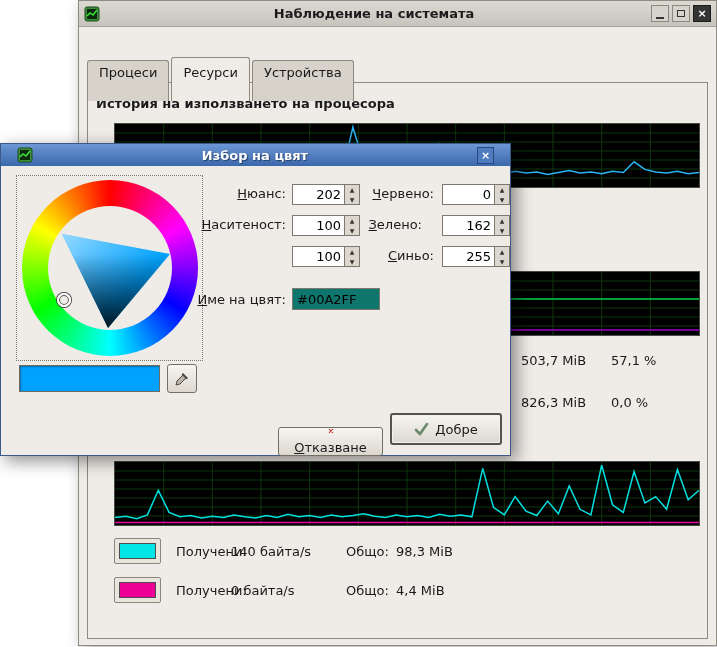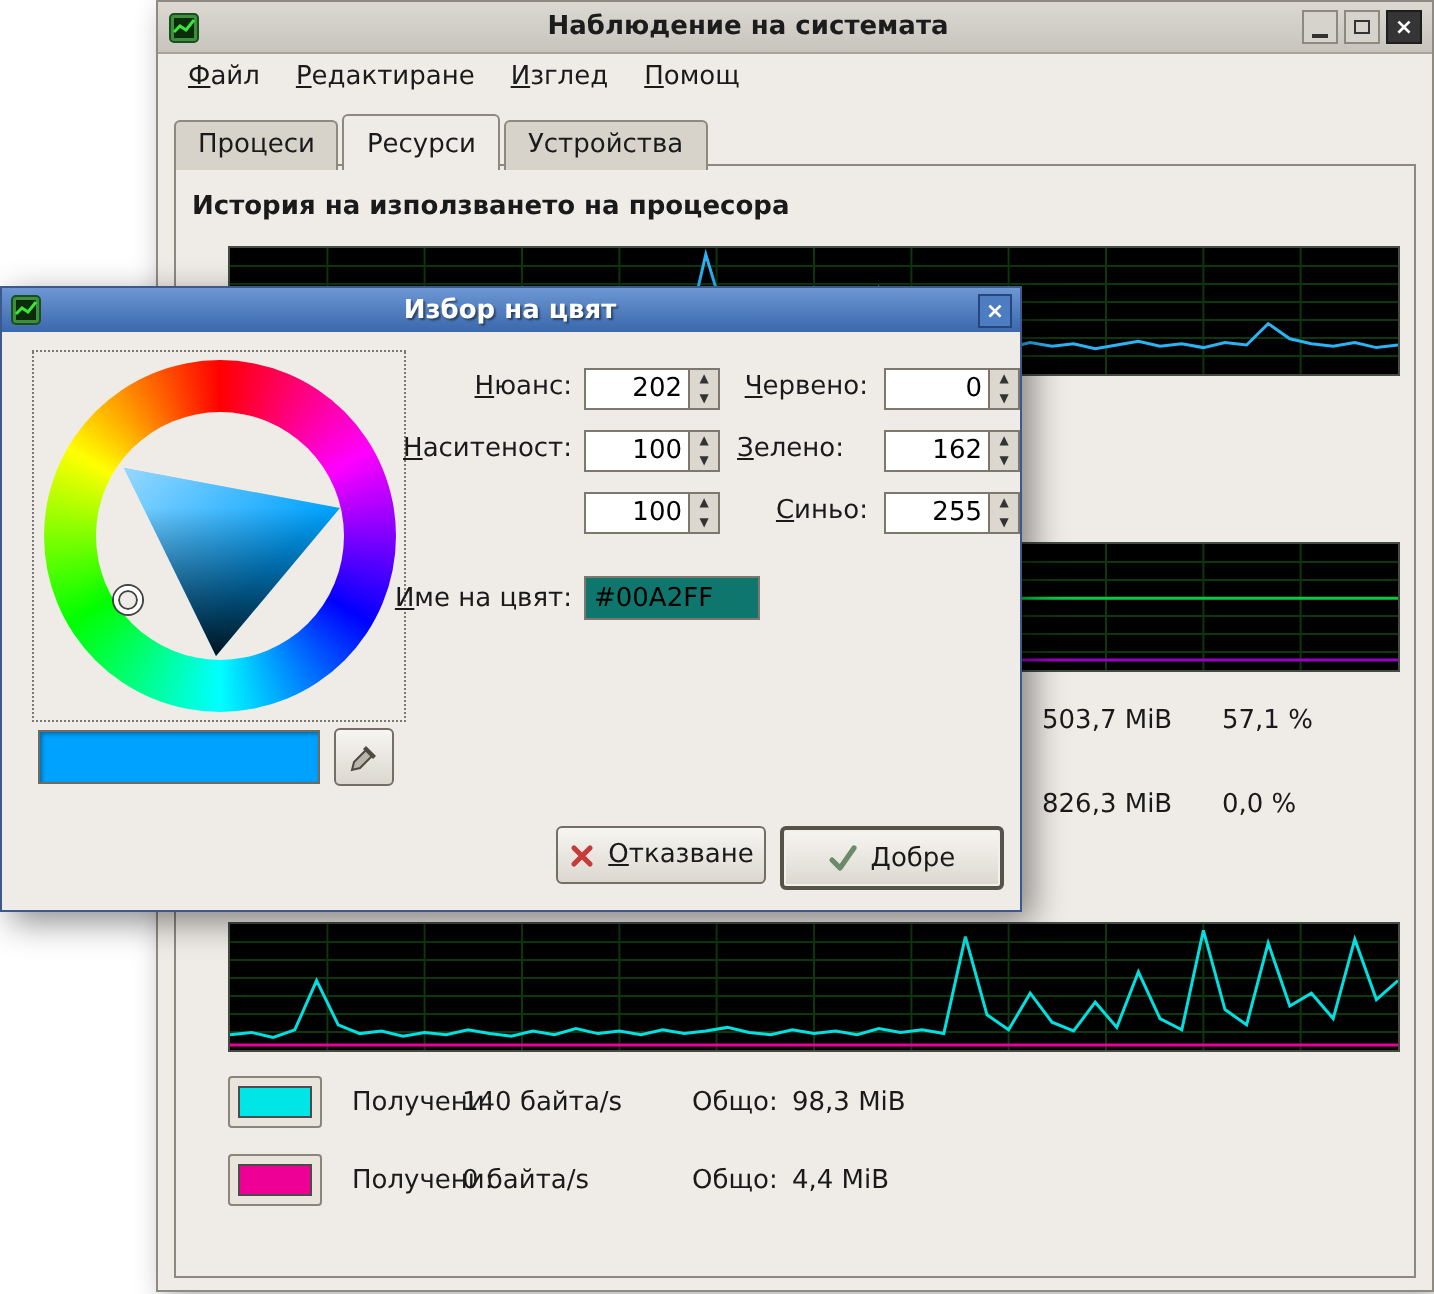--- a/index.html
+++ b/index.html
@@ -18,38 +18,38 @@
   .wbtn.close{background:#353535;color:#fff;border-color:#1d1d1d;font-weight:bold;}
   .minbar{width:8px;height:2px;background:#333;margin-top:8px;}
   .maxbox{width:8px;height:7px;border:1px solid #333;box-sizing:border-box;}
 
   .menubar{position:absolute;top:26px;left:6px;display:flex;}
   .menu-item{padding:4px 9px;cursor:default;}
   .mnemonic{display:inline-block;}
   .mnemonic::first-letter{text-decoration:underline;}
 
   .tabs{position:absolute;top:56px;left:8px;display:flex;align-items:flex-end;z-index:3;}
-  .tab{padding:4px 11px 5px;background:#d7d3cb;border:1px solid #8d897f;border-bottom:none;
+  .tab{padding:4px 11px 21px;background:#d7d3cb;border:1px solid #8d897f;border-bottom:none;
     border-radius:3px 3px 0 0;margin-right:2px;cursor:default;}
   .tab.active{background:#efebe7;padding-top:7px;}
   .notebook{position:absolute;left:8px;top:81px;width:621px;height:557px;border:1px solid #8d897f;
     background:#efebe7;box-sizing:border-box;}
 
   .cpu-heading{position:absolute;left:17px;top:95px;font-weight:bold;}
   .chart{position:absolute;background:#000;border:1px solid #434b43;}
   .memval{position:absolute;white-space:nowrap;}
   .lgtext{position:absolute;white-space:nowrap;}
   .swatch{position:absolute;width:47px;height:26px;background:#e9e5dd;border:1px solid #8a867c;
     border-radius:2px;display:flex;padding:4px;box-sizing:border-box;cursor:default;}
   .swfill{flex:1;border:1px solid #4c4c4c;}
 
   
   .dialog{position:absolute;left:0;top:143px;width:511px;height:313px;background:#efebe7;
     border:1px solid #3d598c;box-shadow:5px 5px 16px rgba(0,0,0,.45);box-sizing:border-box;z-index:5;}
-  .dlg-titlebar{height:22px;background:linear-gradient(#6d97d4,#3a68ac);display:flex;align-items:center;padding:0 4px;}
+  .dlg-titlebar{height:22px;background:linear-gradient(#6d97d4,#3a68ac);display:flex;align-items:center;padding:0 16px;}
   .dlg-title{flex:1;text-align:center;font-weight:bold;color:#fff;text-shadow:1px 1px 1px rgba(0,0,0,.45);}
   .dlg-close{width:17px;height:17px;background:#4d7cc0;border:1px solid #27477c;color:#fff;
     display:inline-flex;align-items:center;justify-content:center;font-size:11px;font-weight:bold;box-sizing:border-box;cursor:default;}
 
   .wheel-box{position:absolute;left:15px;top:31px;width:187px;height:186px;border:1px dotted #777;box-sizing:border-box;}
   .hue-ring{position:absolute;left:5px;top:4px;width:176px;height:176px;border-radius:50%;
     background:conic-gradient(from 0deg,#ff0000,#ff00ff 60deg,#0000ff 120deg,#00ffff 180deg,#00ff00 240deg,#ffff00 300deg,#ff0000 360deg);}
   .hue-hole{position:absolute;left:31px;top:30px;width:124px;height:124px;border-radius:50%;background:#efebe7;}
   .tri{position:absolute;left:5px;top:4px;width:176px;height:176px;
     clip-path:polygon(40px 54px,148px 74px,86px 148px);}
@@ -67,21 +67,21 @@
     background:#dcd8d0;box-sizing:border-box;}
   .sb{flex:1;font-size:6px;line-height:9px;text-align:center;color:#333;font-style:normal;cursor:default;}
   .txtentry{position:absolute;border:1px solid #7c786e;background:#0f766e;font-family:"DejaVu Sans",sans-serif;
     font-size:13px;padding:0 4px;height:20px;}
 
   .preview{position:absolute;left:18px;top:221px;width:141px;height:27px;border:1px solid #6f6b61;
     box-shadow:inset 1px 1px 2px rgba(0,0,0,.35);box-sizing:border-box;}
   .gtkbtn{position:absolute;background:linear-gradient(#f7f5f1,#dcd8d0);border:1px solid #736f65;
     border-radius:3px;box-sizing:border-box;display:flex;align-items:center;justify-content:center;gap:6px;cursor:default;}
   .dropper-btn{left:166px;top:220px;width:30px;height:29px;}
-  .cancel-btn{left:277px;top:269px;width:105px;height:29px;}
+  .cancel-btn{left:277px;top:283px;width:105px;height:29px;flex-direction:column;}
   .ok-btn{left:389px;top:269px;width:112px;height:32px;border:2px solid #56544a;
     box-shadow:inset 0 0 0 1px #f2f0ea;}
 </style>
 </head>
 <body>
 
 <div class="stage">
 
   <div class="main-window">
     <div class="mw-titlebar">
@@ -95,26 +95,20 @@
       <span class="mw-title">Наблюдение на системата</span>
       <span class="wbtn">
           <i class="minbar"></i>
         </span>
       <span class="wbtn">
           <i class="maxbox"></i>
         </span>
       <span class="wbtn close">×</span>
     </div>
 
-    <div class="menubar">
-      <div class="menu-item mnemonic">Файл</div>
-      <div class="menu-item mnemonic">Редактиране</div>
-      <div class="menu-item mnemonic">Изглед</div>
-      <div class="menu-item mnemonic">Помощ</div>
-    </div>
 
     <div class="notebook"></div>
 
     <div class="tabs">
       <div class="tab">Процеси</div>
       <div class="tab active">Ресурси</div>
       <div class="tab">Устройства</div>
     </div>
 
     <div class="cpu-heading">История на използването на процесора</div>

